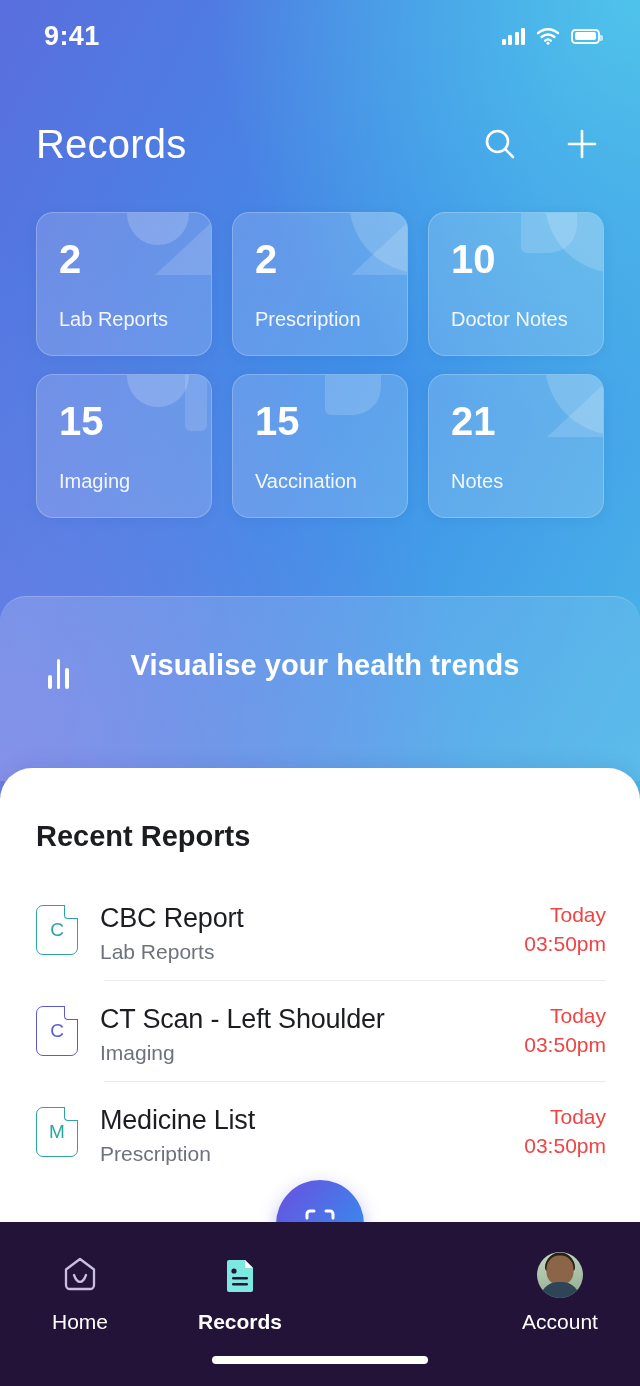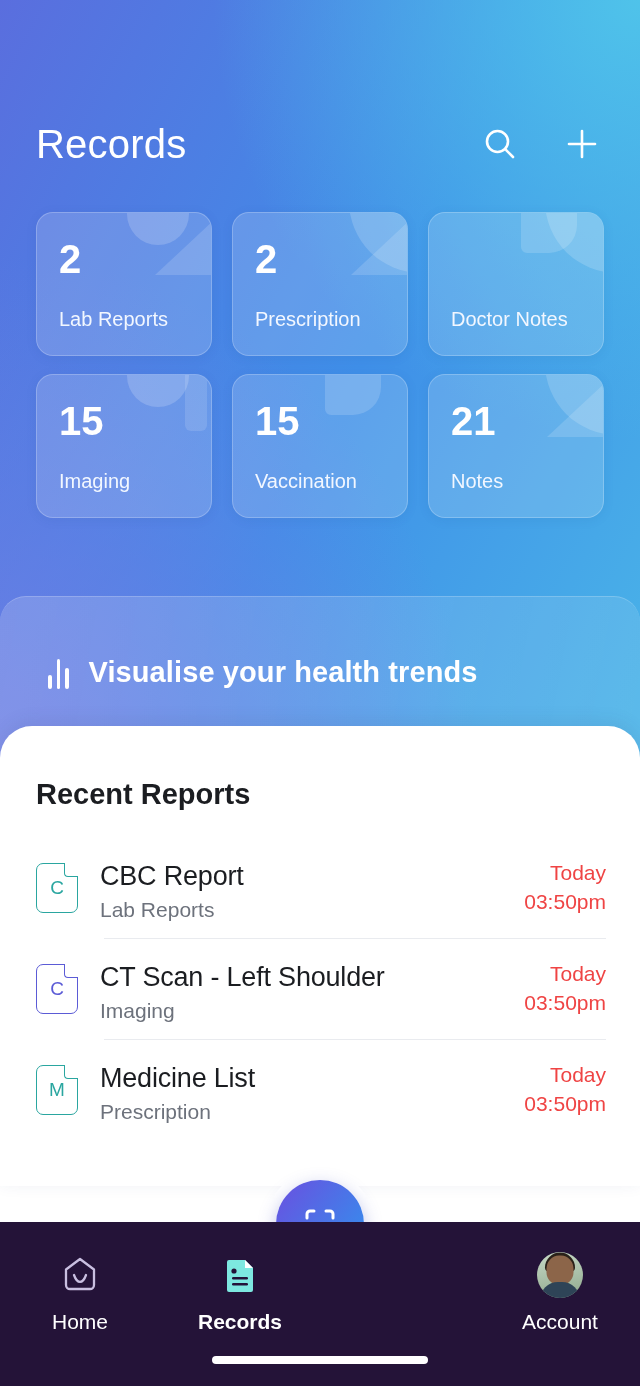--- a/index.html
+++ b/index.html
@@ -95,33 +95,33 @@
   .stat-label { position:absolute; left:22px; bottom:24px; color:#f2f7ff; font-size:20px; }
 
   
   #trends {
     position:absolute; left:0; top:596px; width:640px; height:185px;
     border-radius:26px 26px 0 0;
     background:linear-gradient(100deg, rgba(255,255,255,.17) 0%, rgba(255,255,255,.10) 100%);
     border-top:1px solid rgba(255,255,255,.2);
     cursor:pointer;
   }
-  #trends-inner { display:flex; align-items:flex-end; padding:44px 0 0 48px; }
+  #trends-inner { display:flex; align-items:center; padding:44px 0 0 48px;gap:42px; }
   #chart-icon { display:flex; align-items:flex-end; gap:5px; height:34px; margin:14px 20px 0 0; }
   #chart-icon i { display:block; width:3.5px; background:#fff; border-radius:2px; }
   #chart-icon i:nth-child(1){height:14px;}
   #chart-icon i:nth-child(2){height:30px;}
   #chart-icon i:nth-child(3){height:21px;}
   #trends-texts { display:flex; flex-direction:column; gap:14px; }
   #trends-title { color:#fff; font-size:29px; font-weight:bold; letter-spacing:.1px; }
   #trends-link { color:#fff; font-size:27px; display:flex; align-items:center; gap:12px; }
 
   
   #sheet {
-    position:absolute; left:0; top:726px; width:640px; height:460px;
+    position:absolute; left:0; top:768px; width:640px; height:460px;
     background:#fff; border-radius:32px 32px 0 0;
     box-shadow:0 -4px 18px rgba(40,60,120,.10);
     overflow:hidden;
   }
   #sheet-title { margin:52px 0 0 36px; font-size:29px; font-weight:bold; color:#1b1d21; }
 
   #reports { margin-top:26px; }
   .report {
     display:flex; align-items:center; padding:16px 34px 16px 36px;
     position:relative; cursor:pointer;
@@ -199,20 +199,40 @@
     width:216px; height:8px; border-radius:5px; background:#fff;
   }
 </style>
 </head>
 <body>
 
 <div id="phone">
 
   <div id="hero"></div>
 
+  <div id="statusbar">
+    <div id="clock">9:41</div>
+    <div id="sysicons">
+      <span class="bars">
+          <i></i>
+          <i></i>
+          <i></i>
+          <i></i>
+        </span>
+      <svg width="24" height="18" viewBox="0 0 24 18">
+        <path d="M2 6.2C5 3.5 8.4 2.2 12 2.2S19 3.5 22 6.2" stroke="#fff" stroke-width="2.4" fill="none" stroke-linecap="round"></path>
+        <path d="M5.6 10C7.5 8.4 9.7 7.5 12 7.5s4.5.9 6.4 2.5" stroke="#fff" stroke-width="2.4" fill="none" stroke-linecap="round"></path>
+        <path d="M9.2 13.6c.9-.8 1.8-1.2 2.8-1.2s1.9.4 2.8 1.2" stroke="#fff" stroke-width="2.4" fill="none" stroke-linecap="round"></path>
+        <circle cx="12" cy="16.2" r="1.5" fill="#fff"></circle>
+      </svg>
+      <span class="batt">
+          <span></span>
+        </span>
+    </div>
+  </div>
 
   <div id="header">
     <div id="page-title">Records</div>
     <div id="header-actions">
       <div class="hicon">
         <svg width="36" height="36" viewBox="0 0 36 36">
           <circle cx="15.5" cy="15.5" r="10.5" stroke="#fff" stroke-width="2.6" fill="none"></circle>
           <line x1="23.4" y1="23.4" x2="31" y2="31" stroke="#fff" stroke-width="2.6" stroke-linecap="round"></line>
         </svg>
       </div>
@@ -240,20 +260,21 @@
           <span class="tri"></span>
         </span>
       <div class="stat-value">2</div>
       <div class="stat-label">Prescription</div>
     </div>
     <div class="stat">
       <span class="deco">
           <span class="rs"></span>
           <span class="qc"></span>
         </span>
+      <div class="stat-value">10</div>
       <div class="stat-label">Doctor Notes</div>
     </div>
     <div class="stat">
       <span class="deco">
           <span class="sq"></span>
           <span class="bar"></span>
         </span>
       <div class="stat-value">15</div>
       <div class="stat-label">Imaging</div>
     </div>

